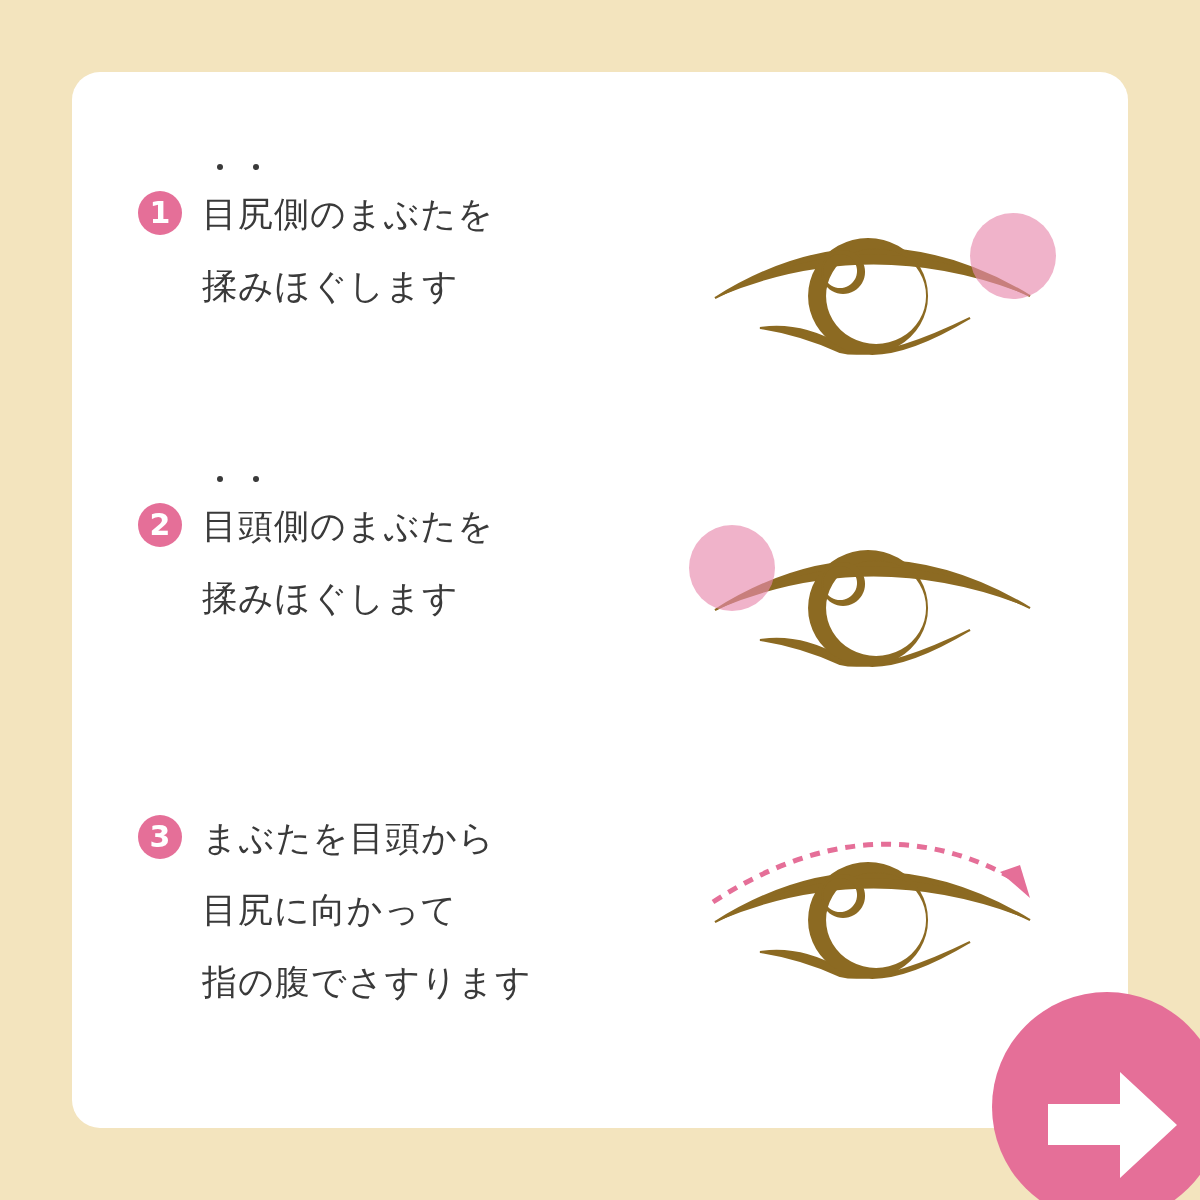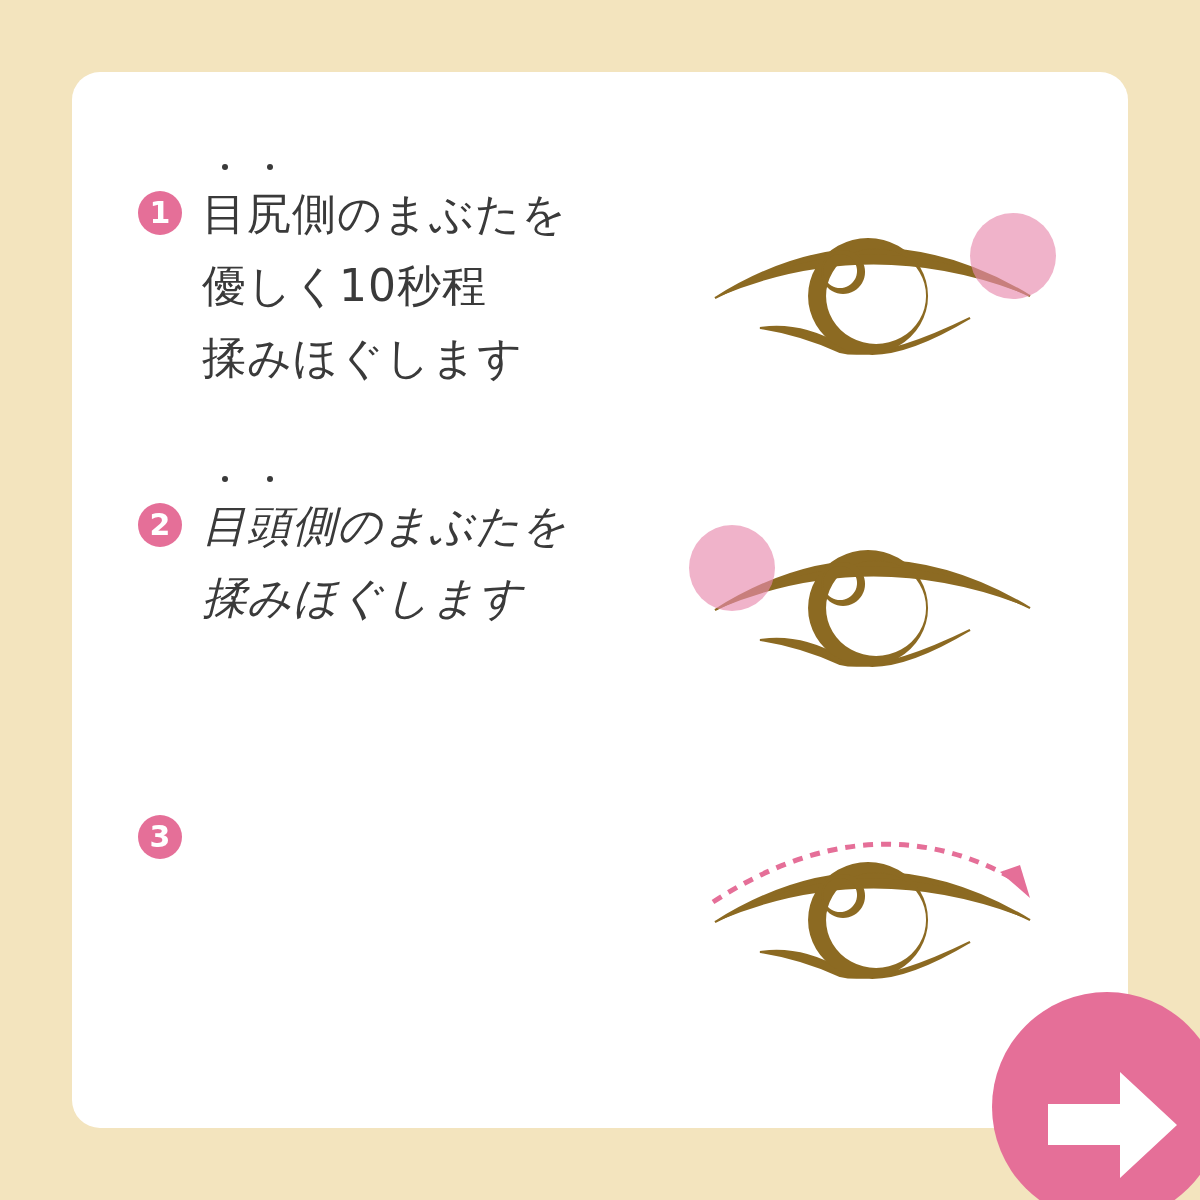--- a/index.html
+++ b/index.html
@@ -16,21 +16,21 @@
     position:absolute; left:0; width:1056px; height:240px;
   }
   .badge {
     position:absolute; width:44px; height:44px; border-radius:50%;
     background:#E56F98; color:#fff; font-weight:bold; font-size:30px;
     line-height:44px; text-align:center; left:66px;
     font-family: "DejaVu Sans", sans-serif;
   }
   .text {
     position:absolute; left:130px; color:#3A3A3A;
-    font-size:44px; line-height:72px; letter-spacing:1px;
+    font-size:35px; line-height:72px; letter-spacing:1px;
     font-family: "DejaVu Sans", sans-serif;
   }
   .line { display:block; white-space:nowrap; position:relative; }
   .em { position:relative; display:inline-block; }
   .em::before {
     content:""; position:absolute; top:-14px; left:50%; width:6px; height:6px;
     margin-left:-3px; border-radius:50%; background:#3A3A3A;
   }
   .eye { position:absolute; }
   .next-btn {
@@ -41,35 +41,39 @@
 </style>
 </head>
 <body>
 
 <div class="card">
 
   <div class="step" style="top:0;">
     <div class="badge" style="top:119px;">1</div>
     <div class="text" style="top:106px;">
       <span class="line"><span class="em">目</span><span class="em">尻</span><span>側のまぶたを</span></span>
-      <span class="line">優しく10秒程</span>
       <span class="line">揉みほぐします</span>
     </div>
   </div>
 
   <div class="step" style="top:312px;">
     <div class="badge" style="top:119px;">2</div>
-    <div class="text" style="top:106px;font-style:italic;">
+    <div class="text" style="top:106px;">
       <span class="line"><span class="em">目</span><span class="em">頭</span><span>側のまぶたを</span></span>
       <span class="line">揉みほぐします</span>
     </div>
   </div>
 
   <div class="step" style="top:624px;">
     <div class="badge" style="top:119px;">3</div>
+    <div class="text" style="top:106px;">
+      <span class="line">まぶたを目頭から</span>
+      <span class="line">目尻に向かって</span>
+      <span class="line">指の腹でさすります</span>
+    </div>
   </div>
 
 </div>
 
 <svg class="eye" style="left:0;top:0;" width="1200" height="1200" viewBox="0 0 1200 1200" pointer-events="none">
   <defs>
     <g id="eye-shape">
 
       <path d="M715,298 Q870,200 1030,296 Q870,220 715,298 Z" fill="#8C6A22" stroke="#8C6A22" stroke-width="2"></path>
       <path d="M715,298 Q870,212 1030,296 Q870,232 715,298 Z" fill="#8C6A22"></path>

